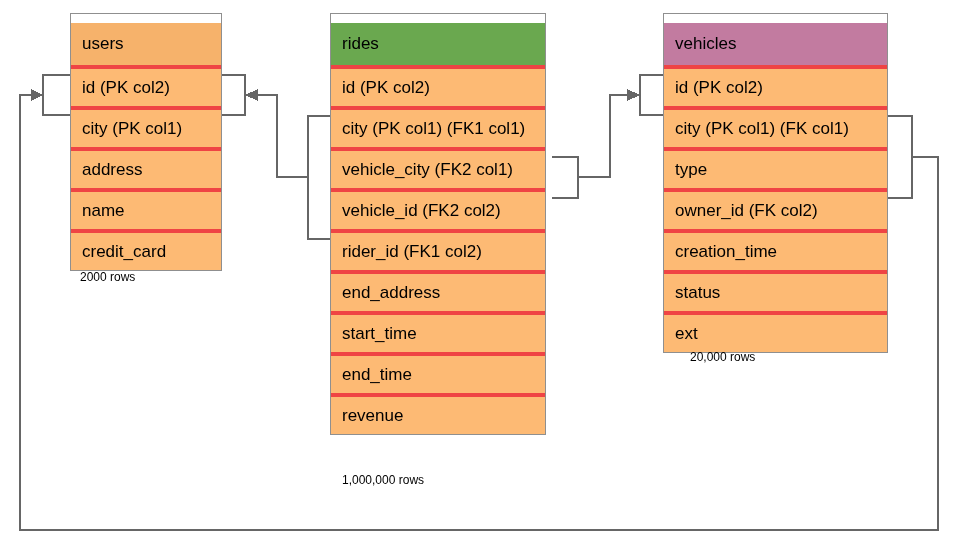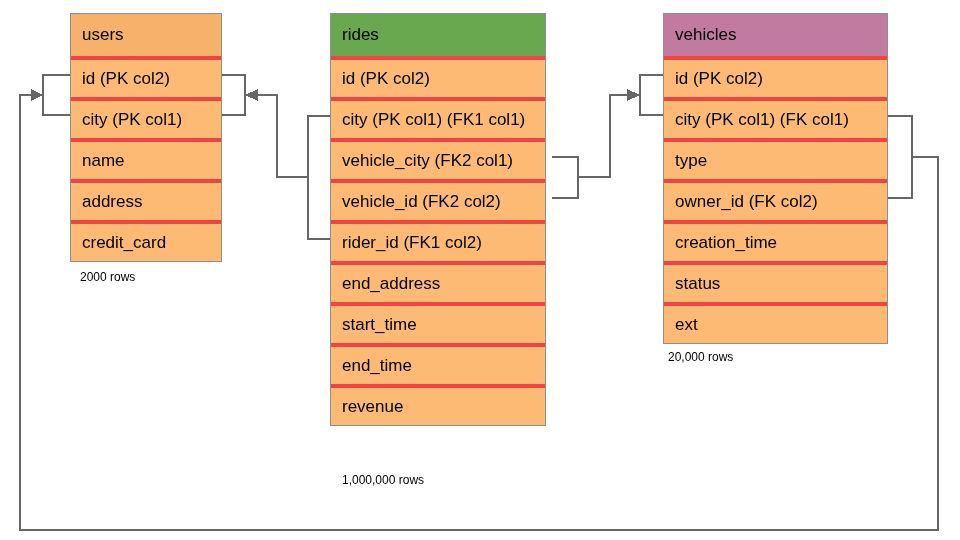--- a/index.html
+++ b/index.html
@@ -27,20 +27,21 @@
     color: #000000;
     font-size: 17px;
   }
   .db-table .th {
     box-sizing: border-box;
     height: 42px;
     display: flex;
     align-items: center;
     padding-left: 11px;
     color: #000000;
+    margin-top: 9px;
   }
   .db-table .col-row {
     box-sizing: border-box;
     height: 41px;
     display: flex;
     align-items: center;
     padding-left: 11px;
     border-top: 4px solid #ef4444;
     background: #fdba74;
   }
@@ -48,21 +49,21 @@
   #table-rides    { left: 330px; width: 216px; }
   #table-vehicles { left: 663px; width: 225px; text-align: center; }
   .rowcount {
     position: absolute;
     font-size: 12px;
     color: #000000;
     white-space: nowrap;
   }
   #rowcount-users    { left: 80px;  top: 270px; }
   #rowcount-rides    { left: 342px; top: 473px; }
-  #rowcount-vehicles { left: 668px; top: 350px; }
+  #rowcount-vehicles { left: 690px; top: 350px; }
 </style>
 </head>
 <body>
 
 <div class="canvas">
 
   <svg class="connectors" viewBox="0 0 960 540" shape-rendering="crispEdges">
 
     <path d="M70 75 H43 V115 H70" style="stroke: rgb(102, 102, 102);"></path>
 
@@ -84,22 +85,22 @@
 
     <path d="M912 157 H938 V530 H20 V95 H31" style="stroke: rgb(102, 102, 102);"></path>
     <polygon points="43,95 31,89 31,101" style="fill: rgb(102, 102, 102);"></polygon>
   </svg>
 
   <div class="db-table" id="table-users">
     <div class="th" style="background-color: rgb(246, 178, 107);">users</div>
     <div>
         <div class="col-row">id (PK col2)</div>
         <div class="col-row">city (PK col1)</div>
+        <div class="col-row">address</div>
         <div class="col-row">name</div>
-        <div class="col-row">address</div>
         <div class="col-row">credit_card</div>
       </div>
   </div>
   <div class="rowcount" id="rowcount-users">2000 rows</div>
 
   <div class="db-table" id="table-rides">
     <div class="th" style="background-color: rgb(106, 168, 79);">rides</div>
     <div>
         <div class="col-row">id (PK col2)</div>
         <div class="col-row">city (PK col1) (FK1 col1)</div>

